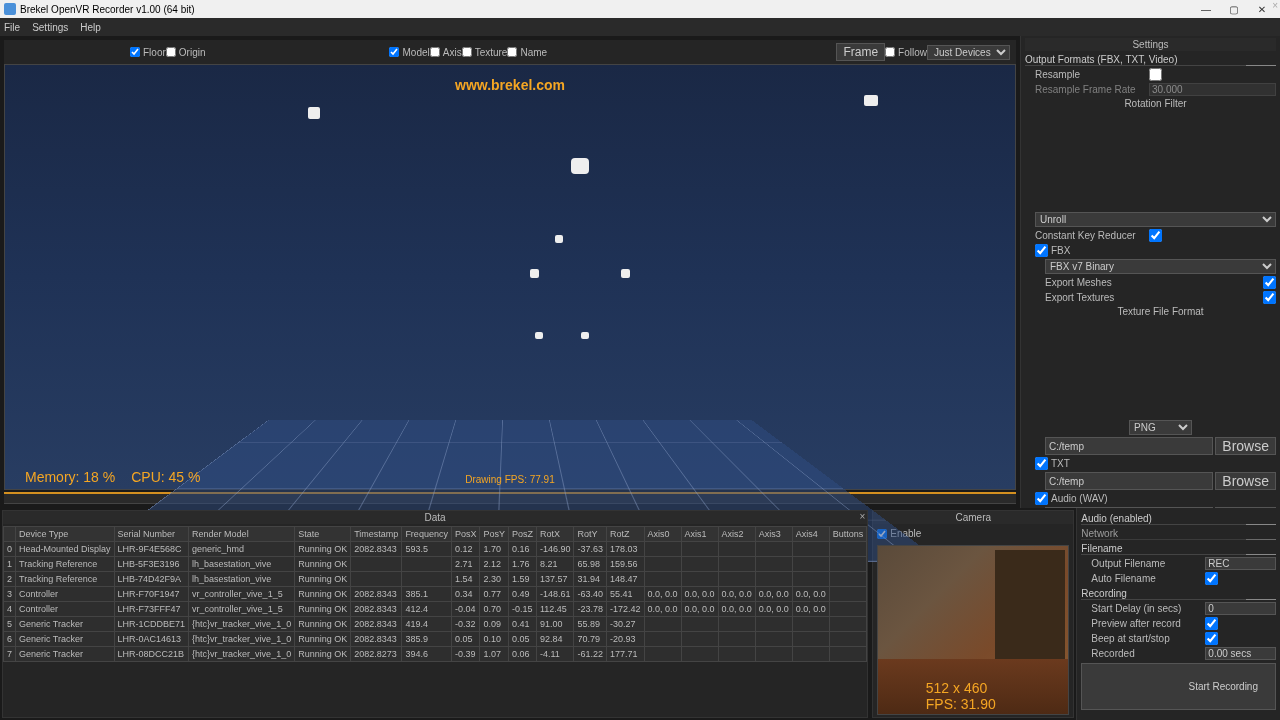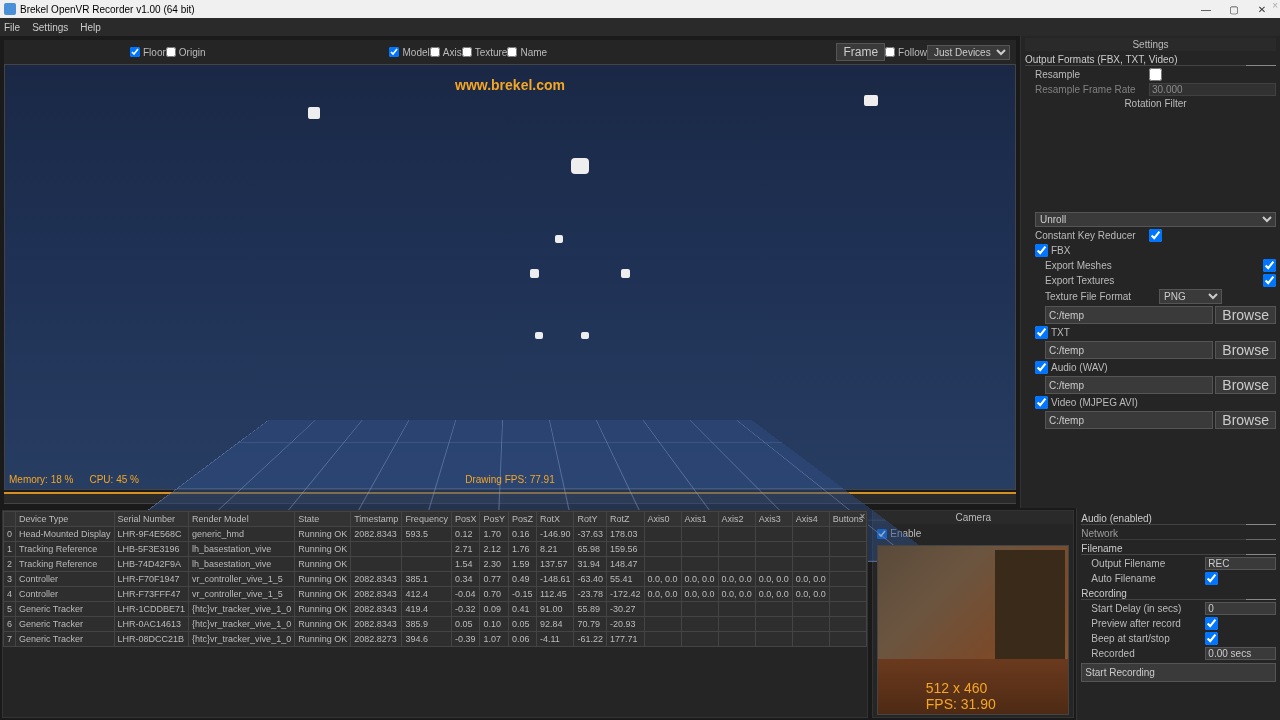--- a/index.html
+++ b/index.html
@@ -16,21 +16,21 @@
 .tab { padding: 2px 10px; background: #2a2a2a; border: 1px solid #444; font-size: 10px; cursor: pointer; }
 .tab.active { background: #3a3a3a; }
 .opts-row { display: flex; gap: 24px; align-items: center; padding: 3px 6px; background: #252525; font-size: 10px; }
 .opts-group { display: flex; gap: 0; align-items: center; }
 .chk { display: inline-flex; align-items: center; gap: 3px; }
 .chk input { width: 10px; height: 10px; }
 .btn-sm { padding: 1px 6px; background: #3a3a3a; border: 1px solid #555; font-size: 12px; cursor: pointer; color: #ccc; }
 select.sel { background: #3a3a3a; border: 1px solid #555; color: #ccc; font-size: 10px; padding: 0 2px; }
 .viewport { flex: 1; background: linear-gradient(#1a2845 0%, #1f3256 50%, #283d62 100%); position: relative; border: 1px solid #444; }
 .vp-link { position: absolute; top: 12px; left: 50%; transform: translateX(-50%); color: #f5a623; font-size: 14px; font-weight: bold; }
-.vp-stats { position: absolute; bottom: 4px; left: 4px; color: #f5a623; font-size: 10px; text-align: right; }
+.vp-stats { position: absolute; bottom: 4px; left: 20px; color: #f5a623; font-size: 14px; text-align: right; }
 .vp-stats span { margin-right: 16px; }
 .vp-fps { position: absolute; bottom: 4px; left: 50%; transform: translateX(-50%); color: #f5a623; font-size: 10px; }
 .grid-floor { position: absolute; left: 50%; top: 58%; transform: translateX(-50%) perspective(520px) rotateX(66deg); width: 620px; height: 320px; }
 .grid-floor::before { content: ""; position: absolute; inset: 0; background-image: repeating-linear-gradient(0deg, rgba(140,160,200,0.45) 0 1px, transparent 1px 60px), repeating-linear-gradient(90deg, rgba(140,160,200,0.45) 0 1px, transparent 1px 60px); background-color: rgba(45,75,130,0.5); }
 .dev { position: absolute; width: 12px; height: 12px; background: #eee; border-radius: 2px; }
 .timeline { height: 12px; background: #2a2a2a; border-top: 2px solid #d49020; border-bottom: 1px solid #444; margin-top: 2px; }
 .settings-col { width: 260px; background: #252525; border-left: 1px solid #333; padding: 2px 4px; font-size: 10px; overflow: hidden; }
 .panel-title { text-align: center; background: #2a2a2a; padding: 1px; margin-bottom: 2px; }
 .row-line { display: flex; align-items: center; margin: 2px 0; gap: 4px; }
 .row-line .lbl { flex: 0 0 110px; }
@@ -49,21 +49,21 @@
 .data-table { width: 100%; border-collapse: collapse; font-size: 9px; }
 .data-table th, .data-table td { border: 1px solid #444; padding: 2px 3px; text-align: left; background: #2e2e2e; white-space: nowrap; overflow: hidden; }
 .data-table th { background: #333; font-weight: normal; }
 .camera-panel { width: 260px; background: #252525; border: 1px solid #333; margin: 2px; }
 .camera-panel .panel-title { text-align: center; padding: 1px; }
 .cam-img { margin: 4px; height: 170px; background: linear-gradient(135deg, #5a4a3a 0%, #6b5540 30%, #7a4a2a 60%, #8a5a30 100%); position: relative; border: 1px solid #444; }
 .cam-img div.shelf { position:absolute; right:3px; top:4px; width:70px; height:120px; background:#3a2a1a; }
 .cam-img div.floor { position:absolute; left:0; bottom:0; right:0; height:55px; background:linear-gradient(#6b3a1e,#4e2a14); }
 .cam-img .cam-label { position: absolute; bottom: 2px; left: 50%; transform: translateX(-50%); color: #f5a623; font-size: 14px; }
 .audio-col { width: 260px; background: #252525; border-left: 1px solid #333; padding: 2px 4px; font-size: 10px; }
-.rec-btn { width: 100%; padding: 3px; background: #3a3a3a; border: 1px solid #555; color: #ccc; text-align: left; cursor: pointer; margin-top: 3px; }
+.rec-btn { width: 100%; padding: 17px; background: #3a3a3a; border: 1px solid #555; color: #ccc; text-align: right; cursor: pointer; margin-top: 3px; }
 .x-close { position: absolute; top: 0; right: 2px; font-size: 10px; color: #aaa; cursor: pointer; }
 </style>
 </head>
 <body>
 
 <div class="titlebar">
   <div class="icon"></div>
   <span>Brekel OpenVR Recorder v1.00 (64 bit)</span>
   <div class="spacer"></div>
   <div class="winbtn">—</div>
@@ -153,30 +153,33 @@
     </div>
     <div class="row-line" style="padding-left:10px;">
       <span class="lbl">Constant Key Reducer</span>
       <input type="checkbox" checked="" style="">
     </div>
     <label class="chk-indent" style="padding-left:10px;">
         <input type="checkbox" checked="" style="">
         <span>FBX</span>
       </label>
     <div class="row-line" style="padding-left:20px;">
+      <select class="ctrl"><option>FBX v7 Binary</option></select>
+    </div>
+    <div class="row-line" style="padding-left:20px;">
       <span class="lbl">Export Meshes</span>
       <span style="flex:1"></span>
         <input type="checkbox" checked="" style="">
     </div>
     <div class="row-line" style="padding-left:20px;">
       <span class="lbl">Export Textures</span>
       <span style="flex:1"></span>
         <input type="checkbox" checked="" style="">
     </div>
-    <div class="row-line" style="padding-left:20px;">
+    <div class="row-line" style="padding-left:20px;flex-direction:column;">
       <span class="lbl">Texture File Format</span>
       <select style="width:63px;"><option>PNG</option></select>
     </div>
     <div class="path-row" style="padding-left:20px;">
       <input type="text" value="C:/temp" style="">
       <button class="btn-browse">Browse</button>
     </div>
     <label class="chk-indent" style="padding-left:10px;">
         <input type="checkbox" checked="" style="">
         <span>TXT</span>
@@ -199,20 +202,21 @@
       </label>
     <div class="path-row" style="padding-left:20px;">
       <input type="text" value="C:/temp" style="">
       <button class="btn-browse">Browse</button>
     </div>
   </div>
 </div>
 
 <div class="bottom-row">
   <div class="data-panel">
+    <div class="panel-title">Data</div>
     <span class="x-close">×</span>
     <table class="data-table">
       <thead>
           <tr id="data-head">
             <th></th>
             <th>Device Type</th>
             <th>Serial Number</th>
             <th>Render Model</th>
             <th>State</th>
             <th>Timestamp</th>

